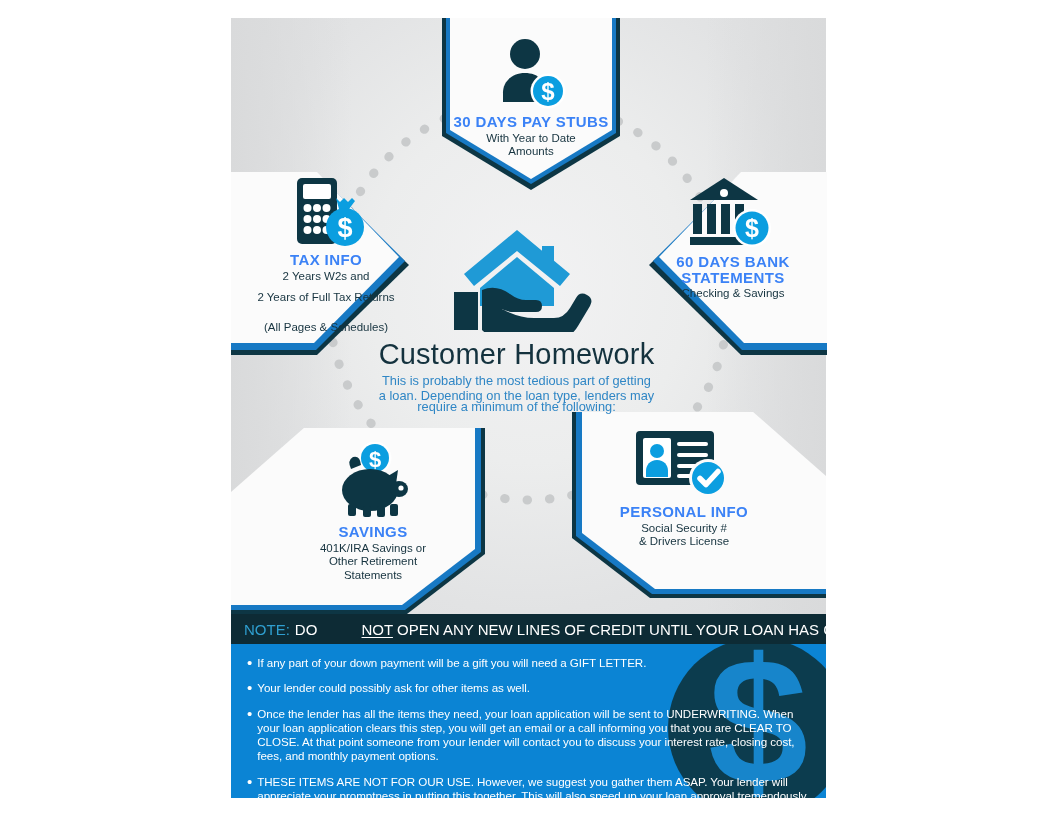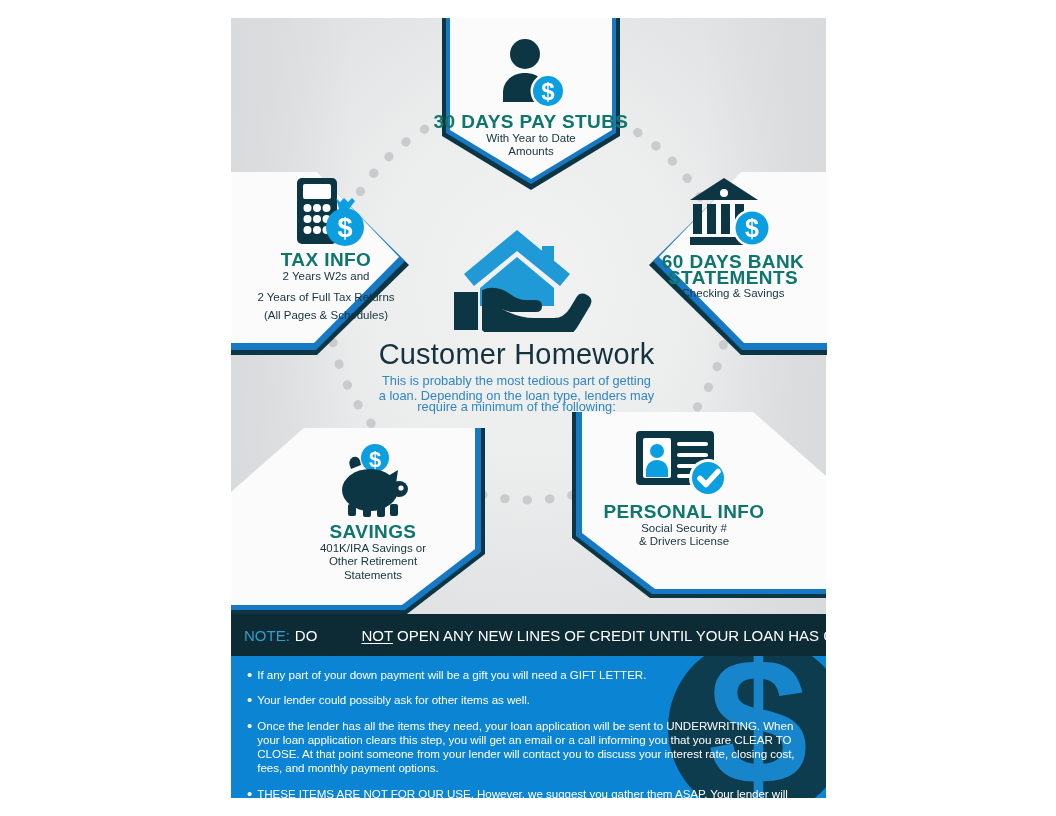--- a/index.html
+++ b/index.html
@@ -36,21 +36,21 @@
   
   .badge { position: absolute; }
   .badge svg.shape { position:absolute; left:0; top:0; }
   .badge .content {
     position: absolute; left:0; top:0; width:100%; height:100%;
     display:flex; flex-direction:column; align-items:center;
     text-align:center;
   }
   .badge .icon { display:block; }
   .badge .title {
-    color:#0f766e; font-size:19px; font-weight:700; letter-spacing:.4px;
+    color:#3b82f6; font-size:15px; font-weight:700; letter-spacing:.4px;
     line-height:15.5px; white-space:nowrap;
   }
   .badge .sub {
     color:#16333f; font-size:11.5px; line-height:13.5px; font-weight:400;
     margin-top:2px;
   }
 
   
   .center-block {
     position:absolute; left:219px; top:222px; width:595px;
@@ -69,21 +69,21 @@
   .note {
     position:absolute; left:231px; top:614px;
     width:595px; height:184px;
     background:#0b84d4; overflow:hidden;
   }
   .note-watermark {
     position:absolute; right:-22px; top:24px; width:180px; height:180px;
     opacity:1; pointer-events:none;
   }
   .note-header {
-    position:relative; height:42px; background:#0d2b35;
+    position:relative; height:30px; background:#0d2b35;
     display:flex; align-items:center; padding-left:13px; white-space:nowrap;
     overflow:hidden; z-index:3;
   }
   .note-header .lbl { color:#2f9fd0; font-size:15px; font-weight:400; }
   .note-header .hdr { color:#ffffff; font-size:15px; font-weight:400; margin-left:5px; }
   .note-header .hdr u { text-decoration-thickness:1px; text-underline-offset:2px;padding-left:40px; }
   .note-body { position:relative; padding:12px 14px 0 16px; z-index:2; }
   .note-item { display:flex; margin-bottom:11px; }
   .note-bullet {
     color:#ffffff; font-size:15px; line-height:12px; margin-right:5px;
@@ -149,21 +149,21 @@
         <circle cx="27.5" cy="54" r="4" fill="#ffffff"></circle>
         <circle cx="37" cy="54" r="4" fill="#ffffff"></circle>
         <circle cx="46.5" cy="54" r="4" fill="#ffffff"></circle>
         <path d="M56 22 l4 4 4-4 4 4 4-4 3 3 -6 8 h-10 z" fill="#0b9ee0"></path>
         <ellipse cx="65" cy="51" rx="19" ry="19" fill="#0b9ee0"></ellipse>
         <text x="65" y="61" font-family="Liberation Sans, sans-serif" font-size="27" font-weight="bold" fill="#ffffff" text-anchor="middle">$</text>
       </svg>
       <div class="title" style="margin-top:0;">TAX INFO</div>
       <div class="sub">2 Years W2s and</div>
       <div class="sub" style="margin-top:8px">2 Years of Full Tax Returns</div>
-      <div class="sub" style="margin-top:4px">(All Pages &amp; Schedules)</div>
+      <div class="sub" style="margin-top:16px">(All Pages &amp; Schedules)</div>
     </div>
   </div>
 
   <div class="badge" style="left:645px; top:158px; width:182px; height:200px;">
     <svg class="shape" width="182" height="200" viewBox="0 0 182 200">
       <polygon points="182,22 92,22 4,107 96,197 182,197" fill="#0d3644"></polygon>
       <polygon points="182,18 93,18 8,103 97,192 182,192" fill="#1779c4"></polygon>
       <polygon points="182,14 96,14 14,99 99,185 182,185" fill="#fbfbfb"></polygon>
     </svg>
     <div class="content" style="padding-right:6px;">

